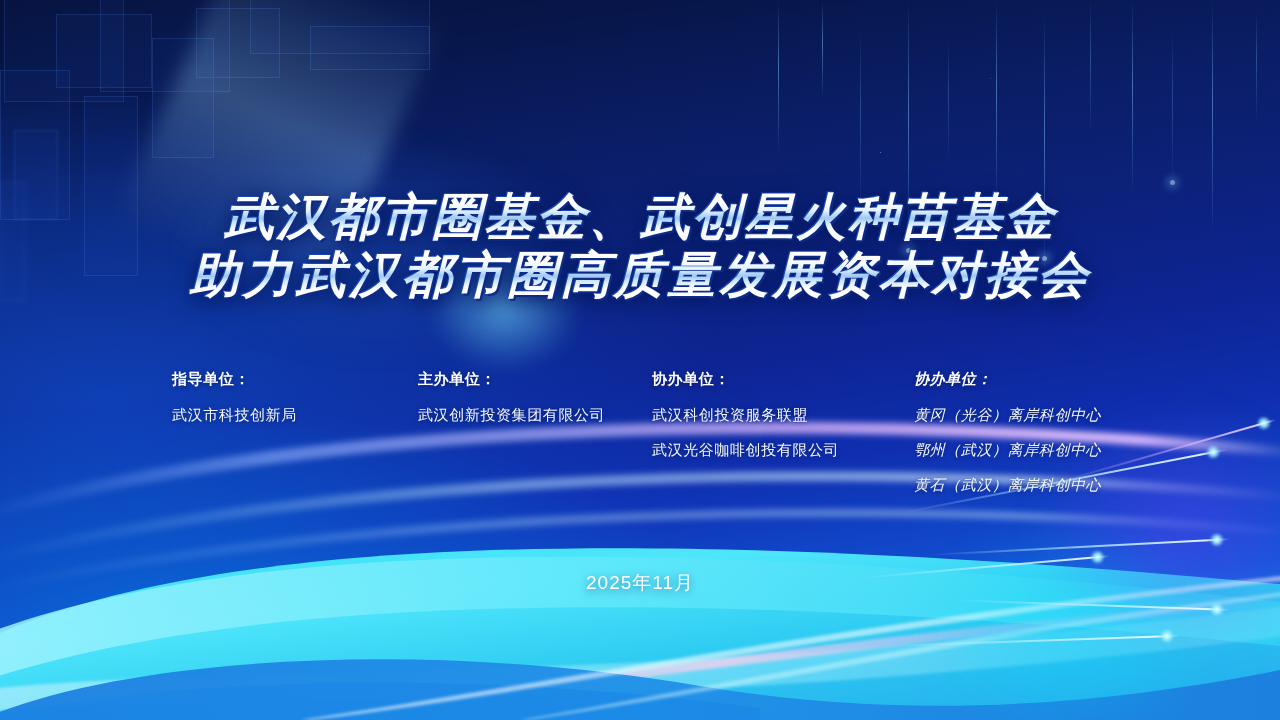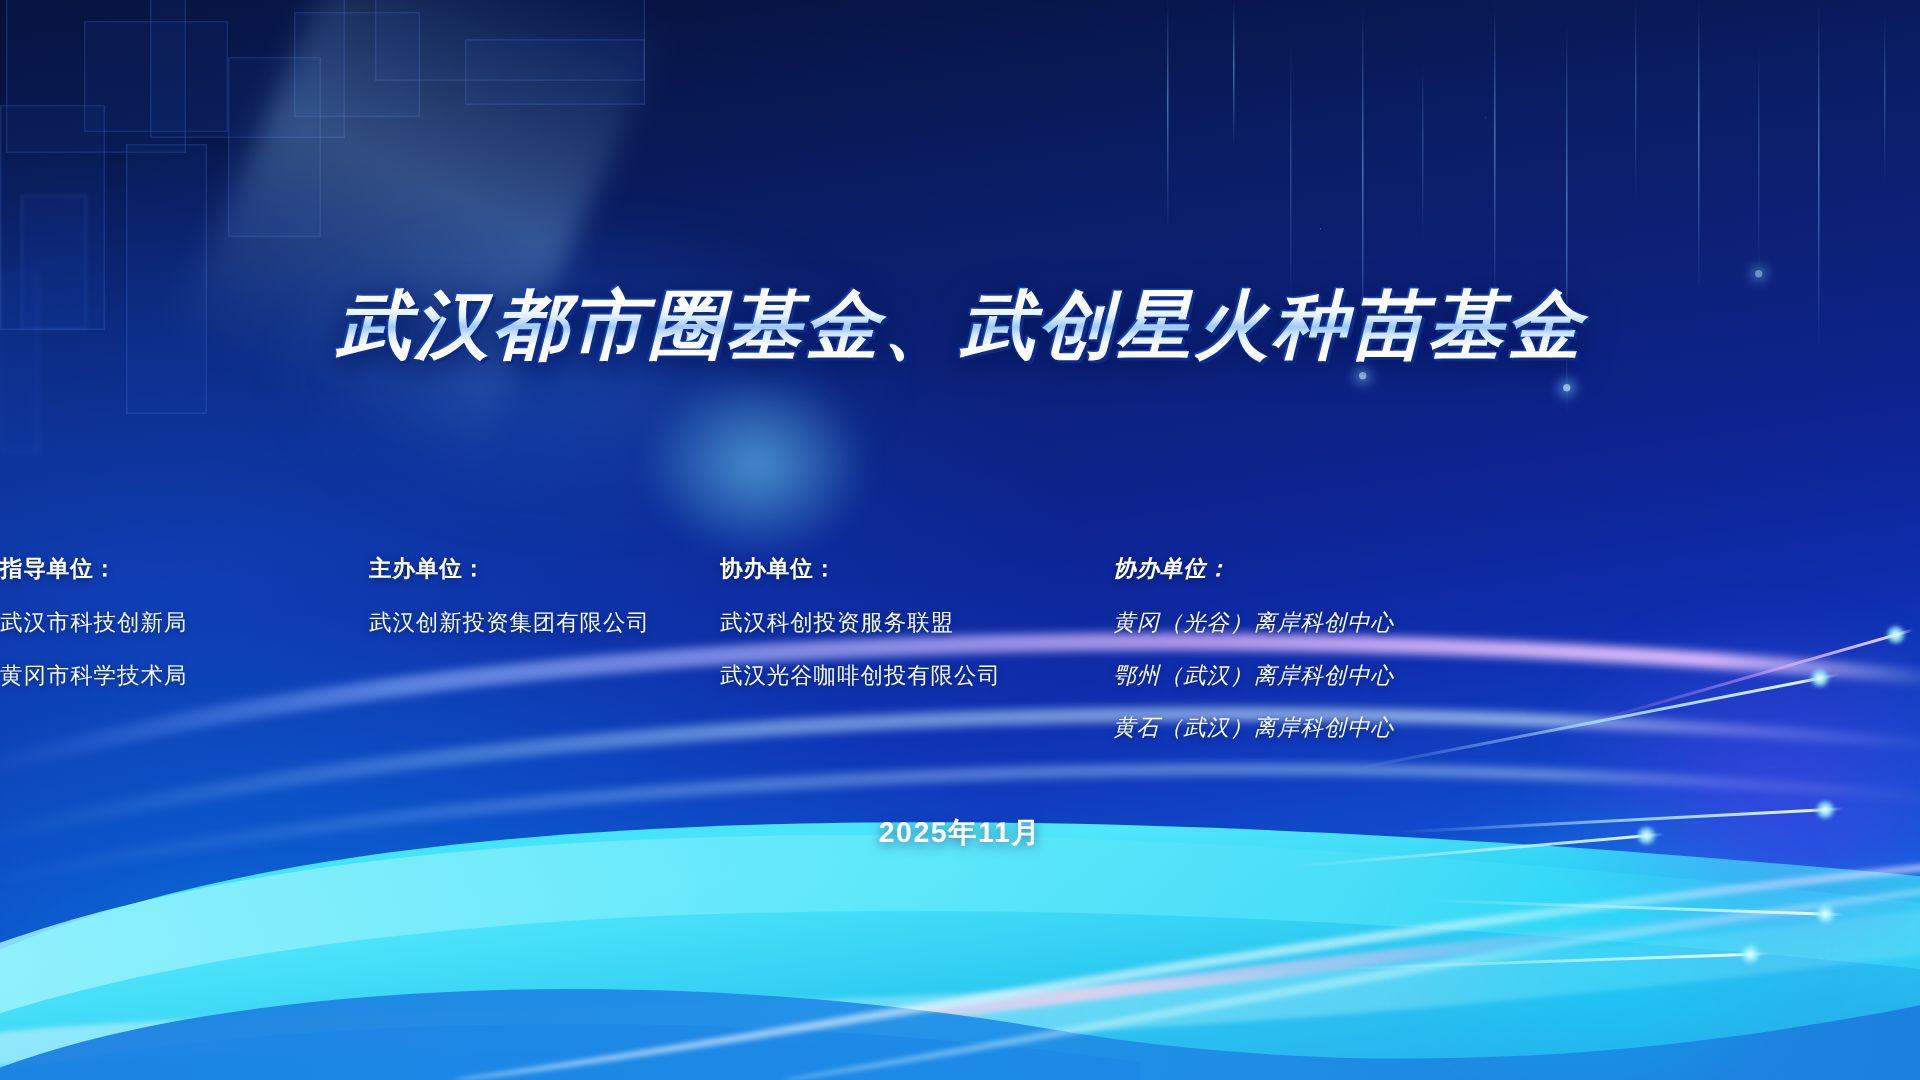--- a/index.html
+++ b/index.html
@@ -204,20 +204,21 @@
       drop-shadow(0 3px 10px rgba(0,20,90,0.85));
     position: relative;
   }
   .title-line.l2 { letter-spacing: 3px; }
 
   .orgs {
     position: absolute;
     left: 0; right: 0;
     top: 370px;
     display: flex;
+    padding-left: 172px;
     padding-right: 150px;
   }
   .org-col { position: relative; }
   .org-col.c1 { width: 246px; }
   .org-col.c2 { width: 234px; font-family: Liberation Serif, serif; }
   .org-col.c3 { width: 262px; }
   .org-col.c4 { width: auto; font-style: italic; }
 
   .org-head {
     font-size: 15px;
@@ -235,24 +236,24 @@
     letter-spacing: 0.6px;
     margin-bottom: 16px;
     text-shadow: 0 1px 4px rgba(0,18,70,0.55);
     white-space: nowrap;
   }
   .org-item:last-child { margin-bottom: 0; }
 
   .event-date {
     position: absolute;
     left: 0; right: 0;
-    top: 542px;
+    top: 570px;
     text-align: center;
     font-size: 19px;
-    font-weight: 700;
+    font-weight: 400;
     color: #ffffff;
     letter-spacing: 1px;
     text-shadow: 0 2px 8px rgba(0,30,100,0.55);
   }
 </style>
 </head>
 <body>
 
 <div class="stage">
 
@@ -373,28 +374,28 @@
     <div class="streak sB"></div>
     <div class="streak sC"></div>
     <div class="streak sD"></div>
     <div class="streak sE"></div>
   </div>
 
   <div class="content">
 
     <div class="title-block">
       <div class="title-line l1">武汉都市圈基金、武创星火种苗基金</div>
+      <div class="title-line l2">助力武汉都市圈高质量发展资本对接会</div>
     </div>
 
     <div class="orgs">
 
       <div class="org-col c1">
         <div class="org-head">指导单位：</div>
         <div class="org-item">武汉市科技创新局</div>
-        <div class="org-item">黄冈市科学技术局</div>
       </div>
 
       <div class="org-col c2">
         <div class="org-head">主办单位：</div>
         <div class="org-item">武汉创新投资集团有限公司</div>
       </div>
 
       <div class="org-col c3">
         <div class="org-head">协办单位：</div>
         <div class="org-item">武汉科创投资服务联盟</div>

